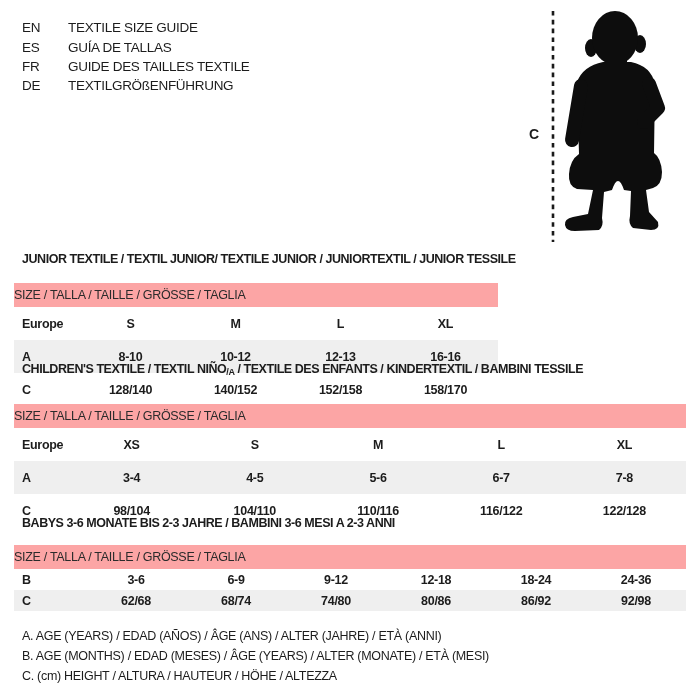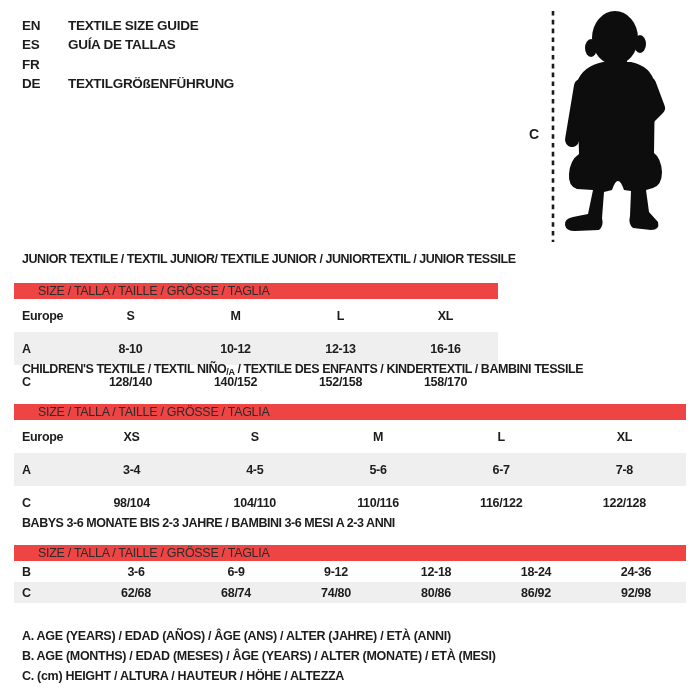--- a/index.html
+++ b/index.html
@@ -4,73 +4,74 @@
 <style>
   html,body{margin:0;padding:0;}
   body{
     width:700px;height:700px;position:relative;background:#ffffff;
     font-family:"Liberation Sans","DejaVu Sans",sans-serif;
     color:#1c1c1c;overflow:hidden;
   }
 
   
   .langs{position:absolute;left:22px;top:16px;}
-  .lang-row{display:flex;height:19.3px;align-items:center;font-weight:bold;
+  .lang-row{display:flex;height:19.3px;align-items:flex-end;font-weight:normal;
     font-size:13.5px;letter-spacing:-0.3px;white-space:nowrap;}
   .lang-code{width:46px;flex:0 0 46px;}
 
   
   .figure{position:absolute;left:515px;top:6px;width:185px;height:240px;}
   .height-label{position:absolute;left:529px;top:126px;font-weight:bold;font-size:14px;}
 
   
   .table-title{position:absolute;left:22px;font-weight:bold;font-size:12.5px;
     letter-spacing:-0.45px;white-space:nowrap;}
   #title1{top:252px;}
   #title2{top:362px;}
   #title3{top:492px;line-height:21px;}
   .tsub{font-size:9px;vertical-align:-2px;}
 
   
   .size-table{position:absolute;left:14px;}
   #t1{top:283px;width:484px;}
   #t2{top:404px;width:672px;}
   #t3{top:545px;width:672px;}
-  .size-bar{height:16px;background:#ef4444;display:flex;align-items:center;
-    padding-left:24px;box-sizing:border-box;font-size:12.5px;font-weight:normal;
+  .size-bar{height:24px;background:#fca5a5;display:flex;align-items:center;
+    padding-left:0;box-sizing:border-box;font-size:12.5px;font-weight:normal;
     color:#2b2b2b;letter-spacing:-0.3px;white-space:nowrap;}
   .trow{display:grid;height:33px;align-items:center;font-size:12.5px;
     font-weight:bold;letter-spacing:-0.3px;}
   #t1 .trow{grid-template-columns:64px repeat(4,1fr);}
   #t1 .trow:first-of-type{height:17px;}
   #t2 .trow{grid-template-columns:56px repeat(5,1fr);}
   #t3 .trow{grid-template-columns:72px repeat(6,1fr);height:21px;}
   .trow .lbl{text-align:left;padding-left:8px;}
   .trow .val{text-align:center;}
   .trow.shaded{background:#efefef;}
 
   
   .footnotes{position:absolute;left:22px;top:626px;}
-  .footnote{height:20px;font-weight:bold;font-size:12.5px;letter-spacing:-0.3px;
+  .footnote{height:20px;font-weight:normal;font-size:12.5px;letter-spacing:-0.3px;
     white-space:nowrap;display:flex;align-items:center;}
 </style>
 </head>
 <body>
 
 <div class="langs">
   <div class="lang-row">
     <span class="lang-code">EN</span>
     <span class="lang-label">TEXTILE SIZE GUIDE</span>
   </div>
   <div class="lang-row">
     <span class="lang-code">ES</span>
     <span class="lang-label">GUÍA DE TALLAS</span>
   </div>
   <div class="lang-row">
     <span class="lang-code">FR</span>
+    <span class="lang-label">GUIDE DES TAILLES TEXTILE</span>
   </div>
   <div class="lang-row">
     <span class="lang-code">DE</span>
     <span class="lang-label">TEXTILGRÖßENFÜHRUNG</span>
   </div>
 </div>
 
 <div class="height-label">C</div>
 
 <div class="figure">

